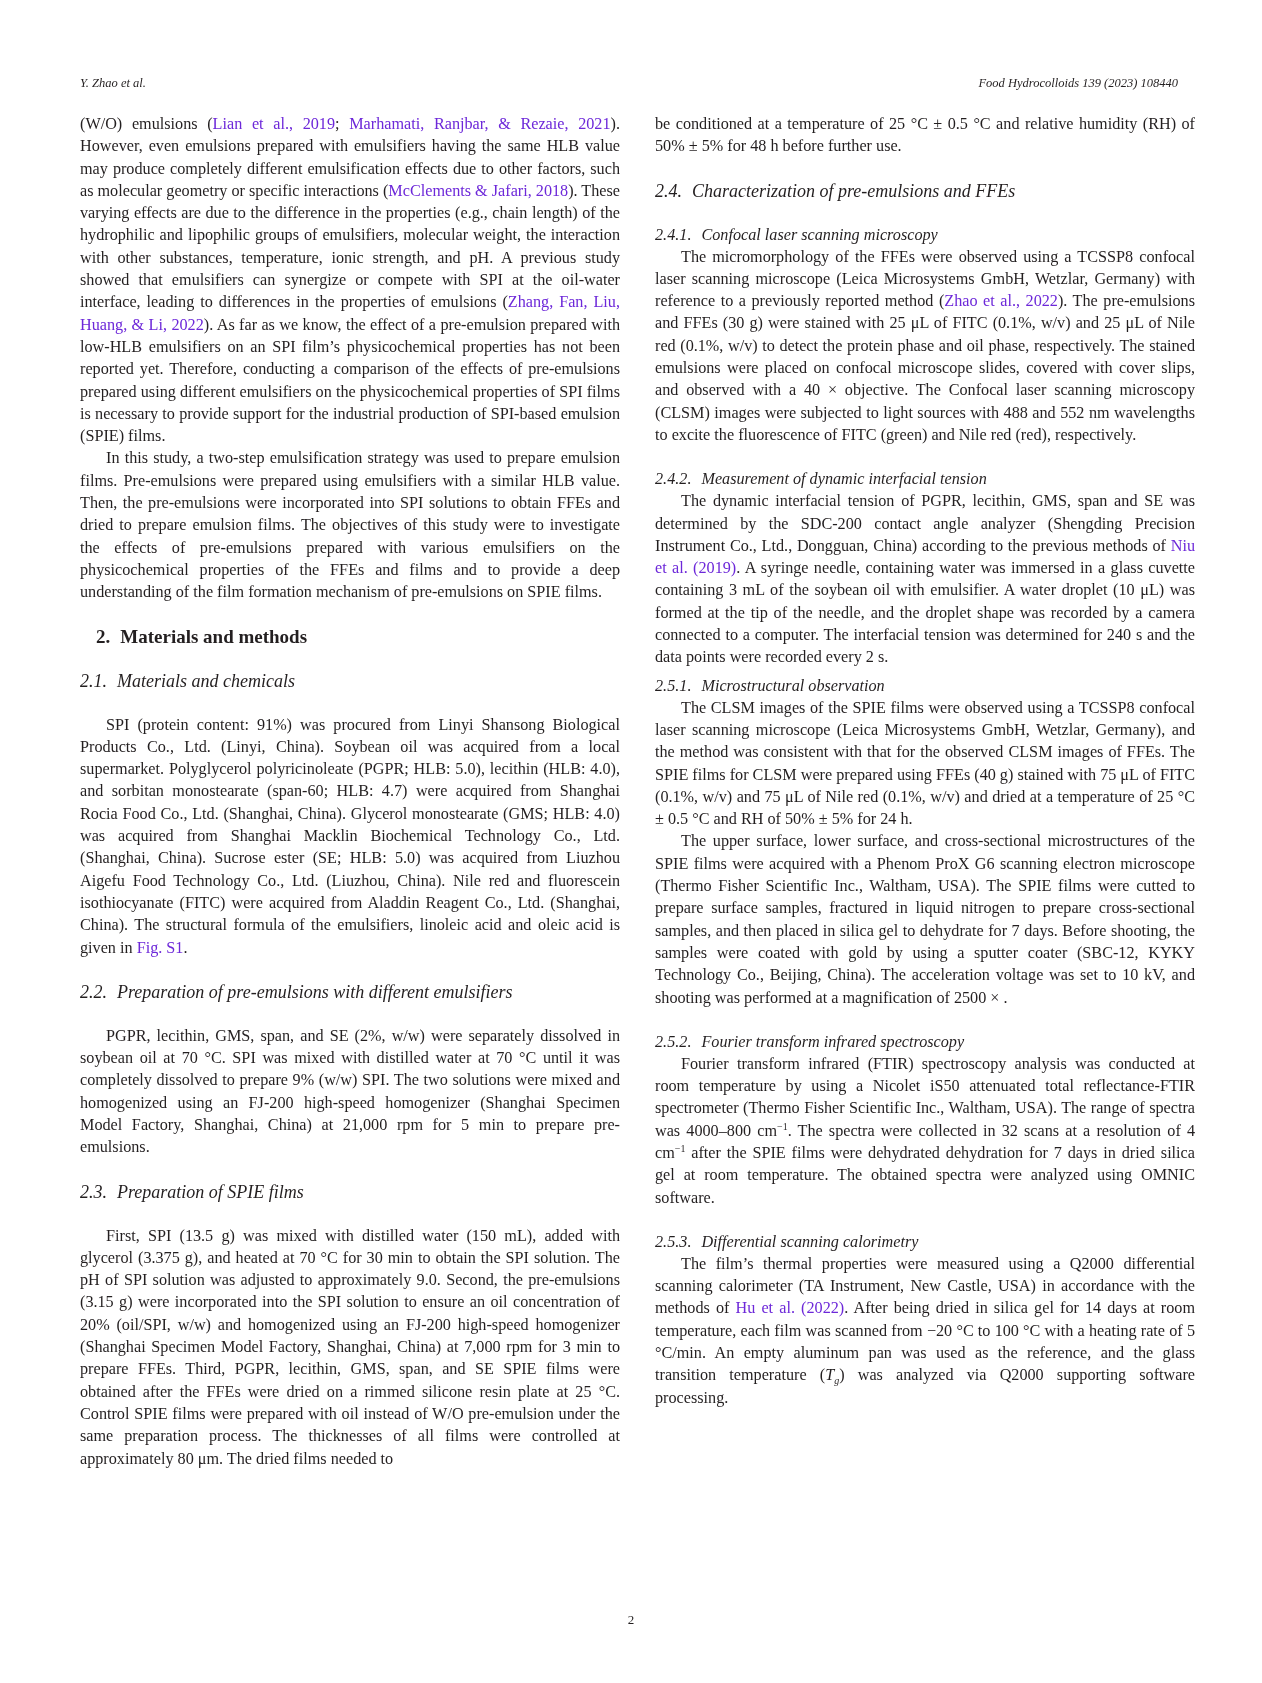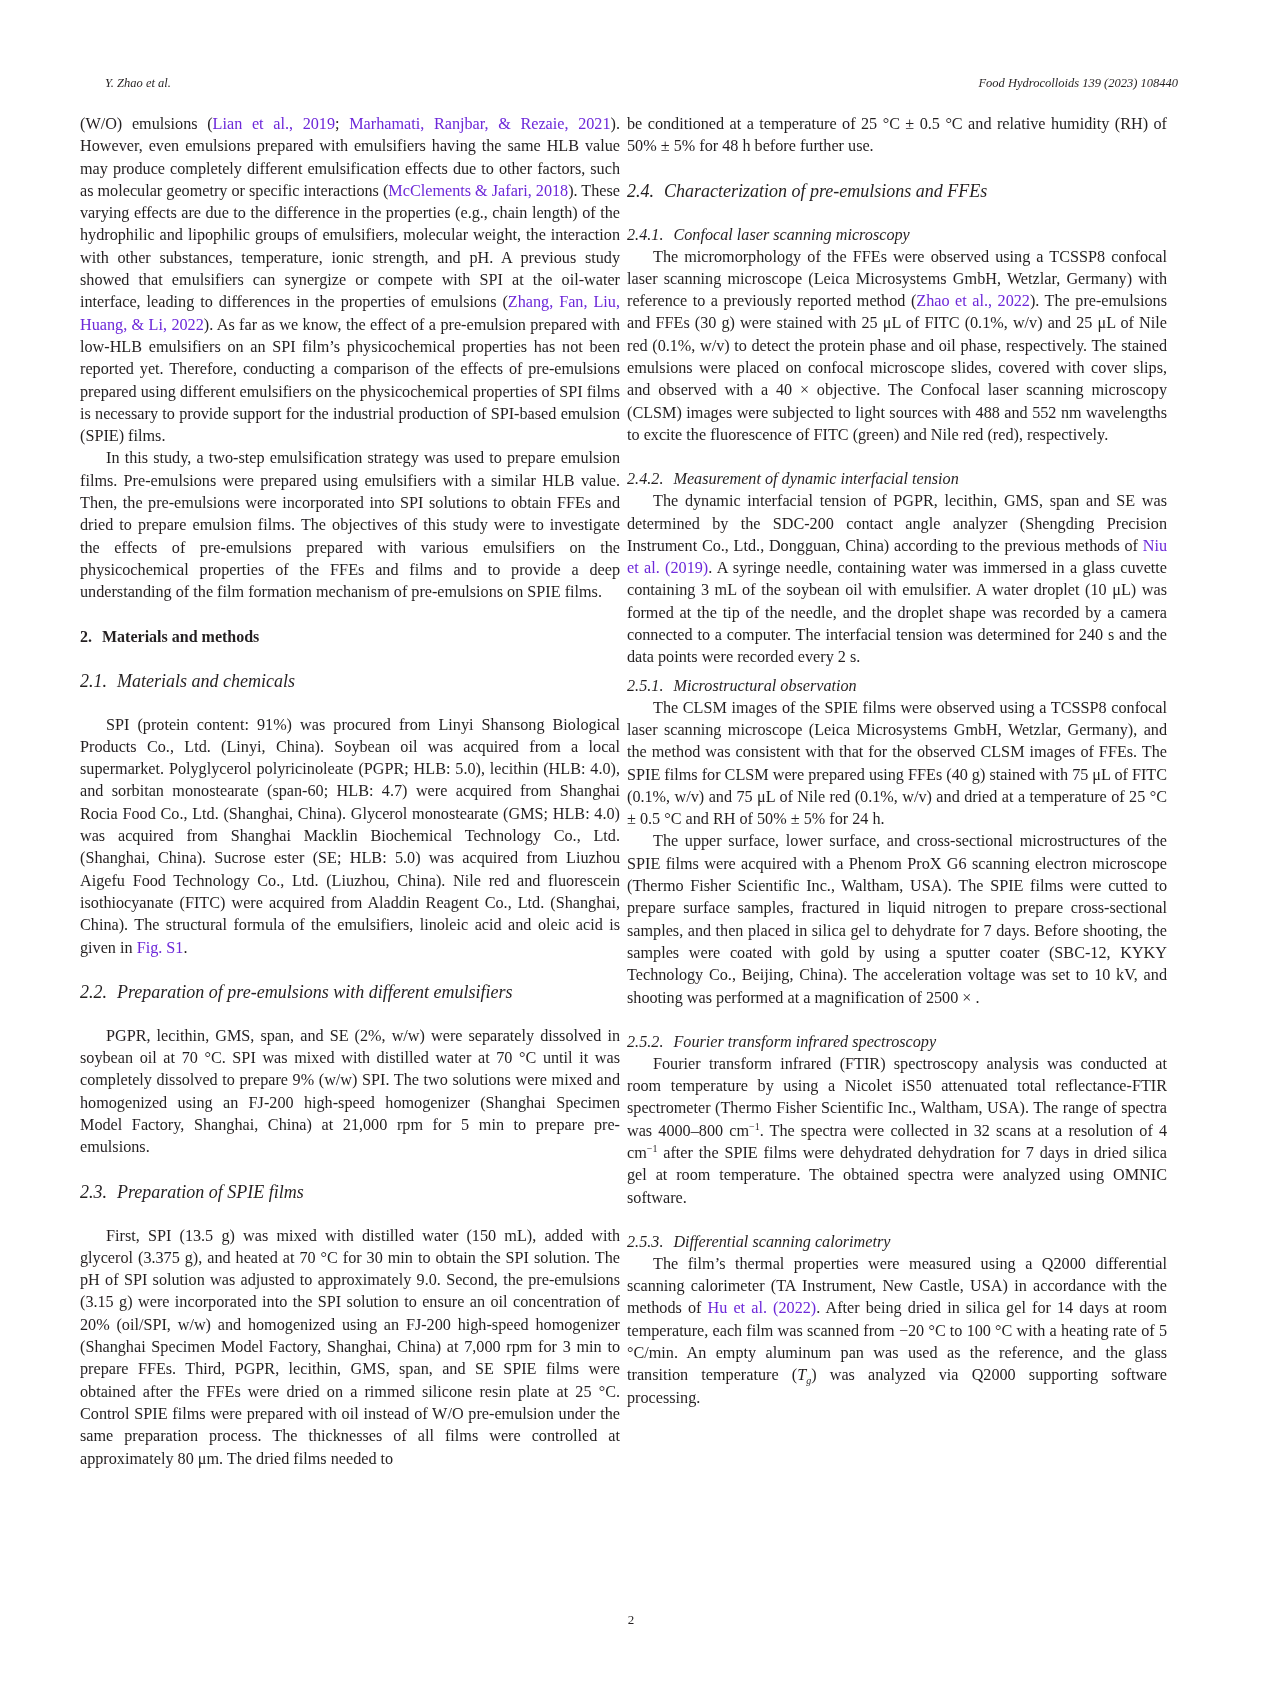--- a/index.html
+++ b/index.html
@@ -1,28 +1,28 @@
 <!DOCTYPE html>
 <html><head>
 <meta charset="utf-8">
 <style>
   html, body { margin: 0; padding: 0; background: #ffffff; }
   body { width: 1262px; height: 1683px; position: relative; overflow: hidden;
          font-family: "Liberation Serif", "DejaVu Serif", serif; color: #231f20; }
-  .running-head { position: absolute; top: 76px; font-size: 12.5px; font-style: italic; margin-left: 25px; }
+  .running-head { position: absolute; top: 76px; font-size: 12.5px; font-style: italic; }
   .rh-left { left: 80px; }
   .rh-right { right: 84px; font-style: italic; }
   .col { position: absolute; top: 113px; width: 540px; font-size: 16.2px; line-height: 22.3px;
          text-align: justify; hyphens: manual; }
   .col-left { left: 80px; }
-  .col-right { left: 627px; }
+  .col-right { left: 655px; }
   p { margin: 0; }
   p.indent { text-indent: 26px; }
   .link { color: #6d28d9; }
-  h2.sec { font-size: 16px; font-weight: bold; margin: 22px 0 22px 0; line-height: 22px; }
+  h2.sec { font-size: 19px; font-weight: bold; margin: 22px 0 22px 16px; line-height: 22px; }
   h3.sub { font-size: 18px; font-style: italic; font-weight: normal; margin: 22px 0 22px 0; line-height: 22px; }
   h4.subsub { font-size: 16.2px; font-style: italic; font-weight: normal; margin: 22px 0 0 0; line-height: 22px; }
   .num { margin-right: 10px; }
   .page-number { position: absolute; top: 1612px; left: 0; width: 1262px; text-align: center; font-size: 13px; }
   sup { font-size: 10px; line-height: 0; }
   sub { font-size: 10px; line-height: 0; }
 </style>
 </head>
 <body>
 

